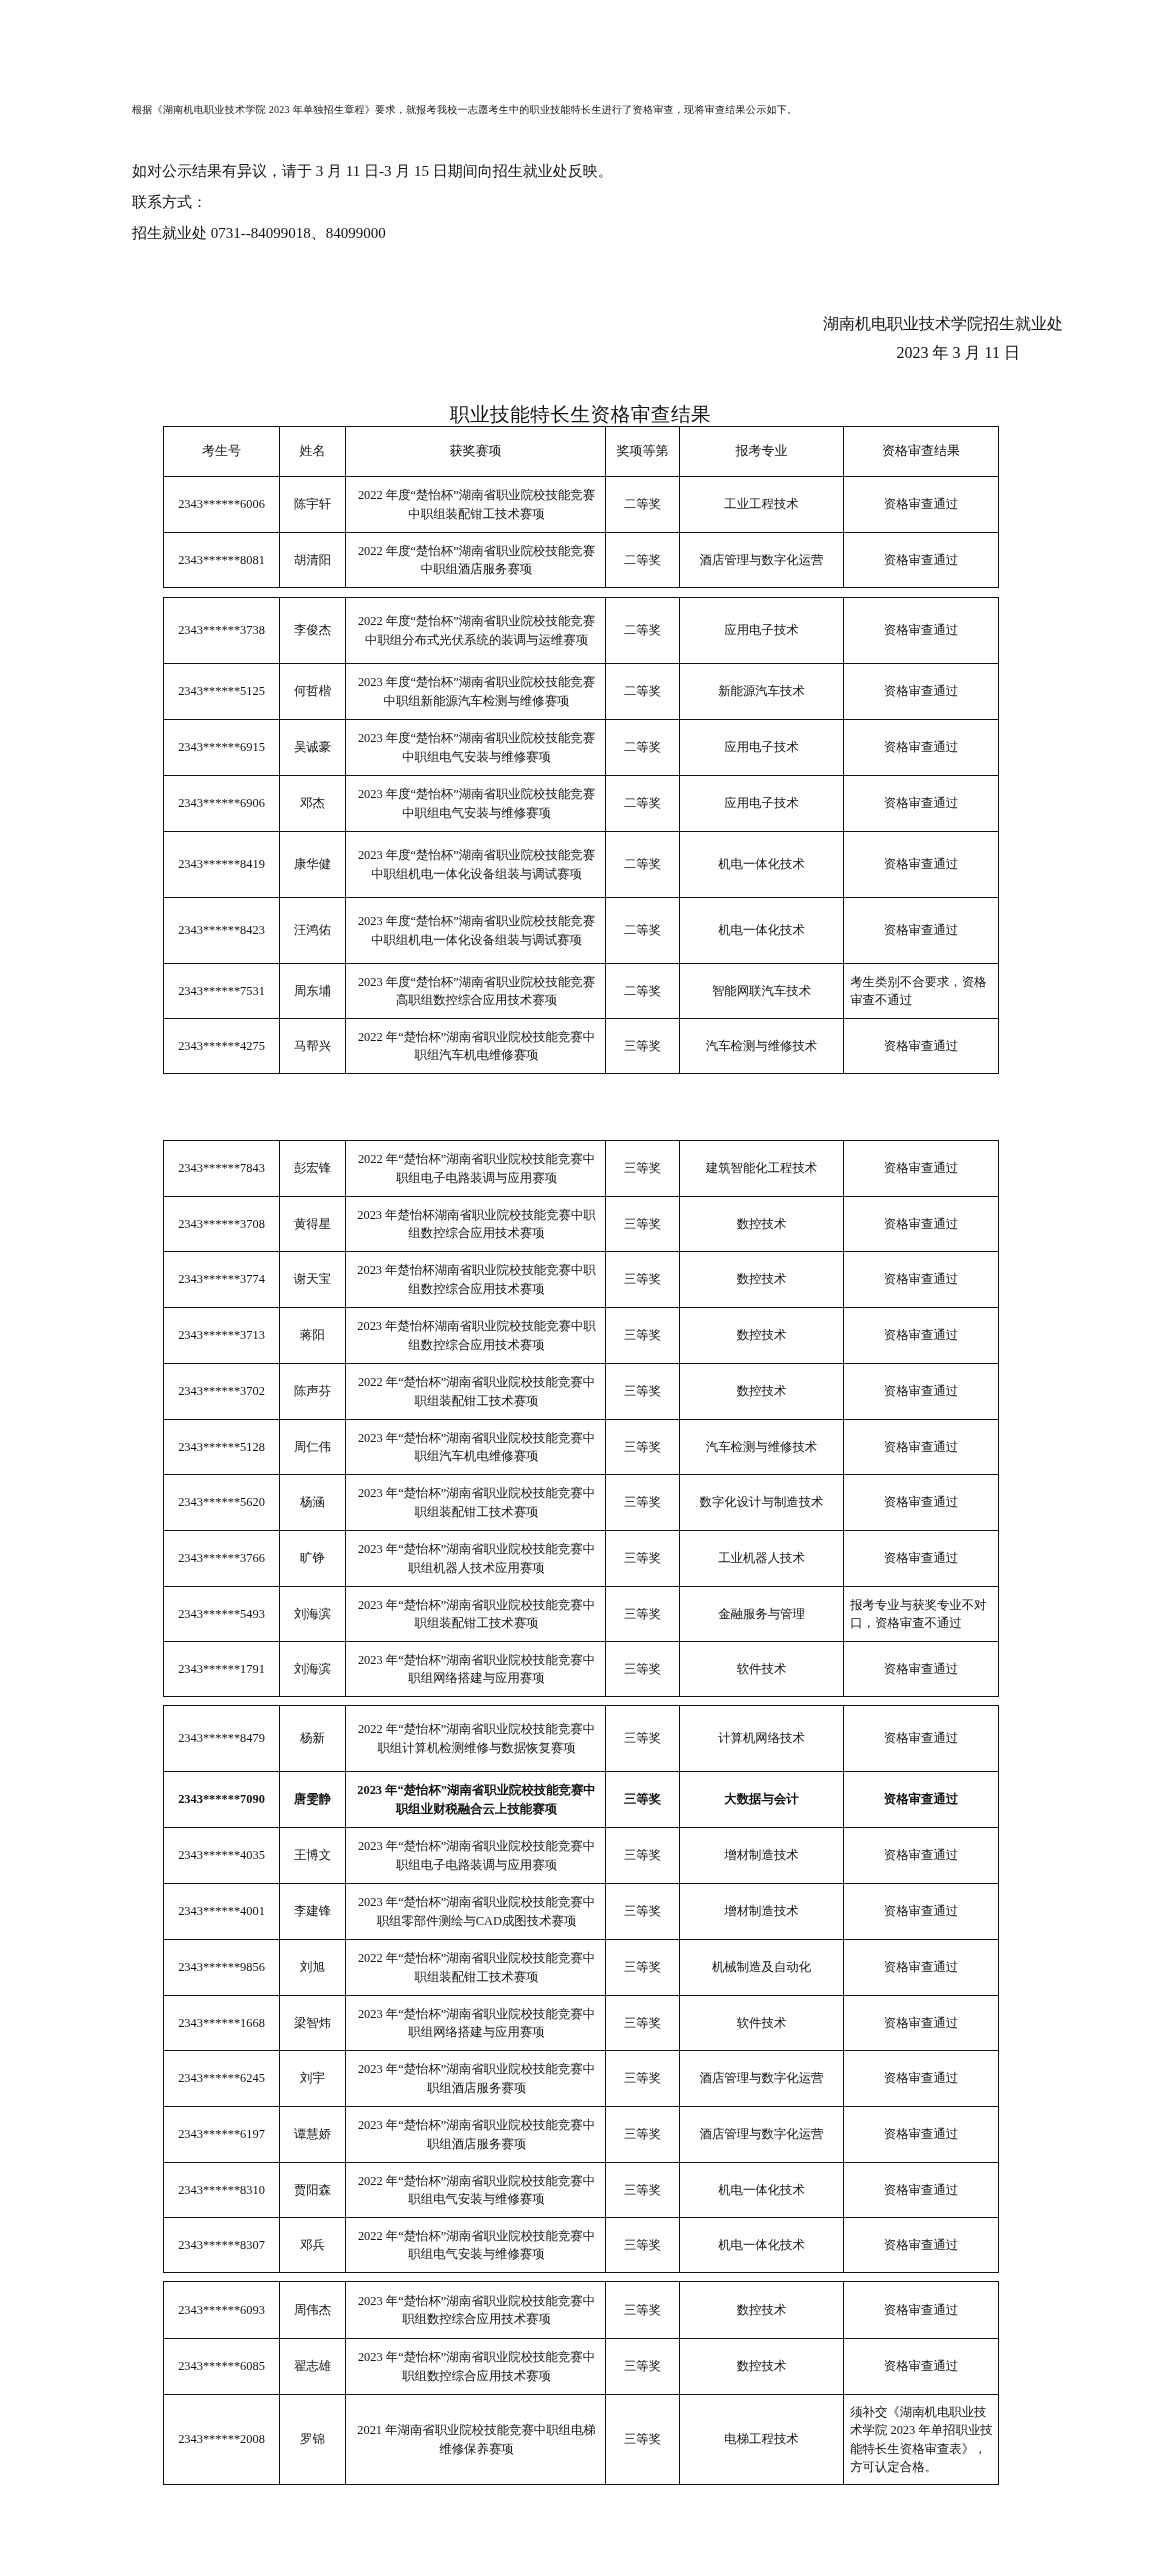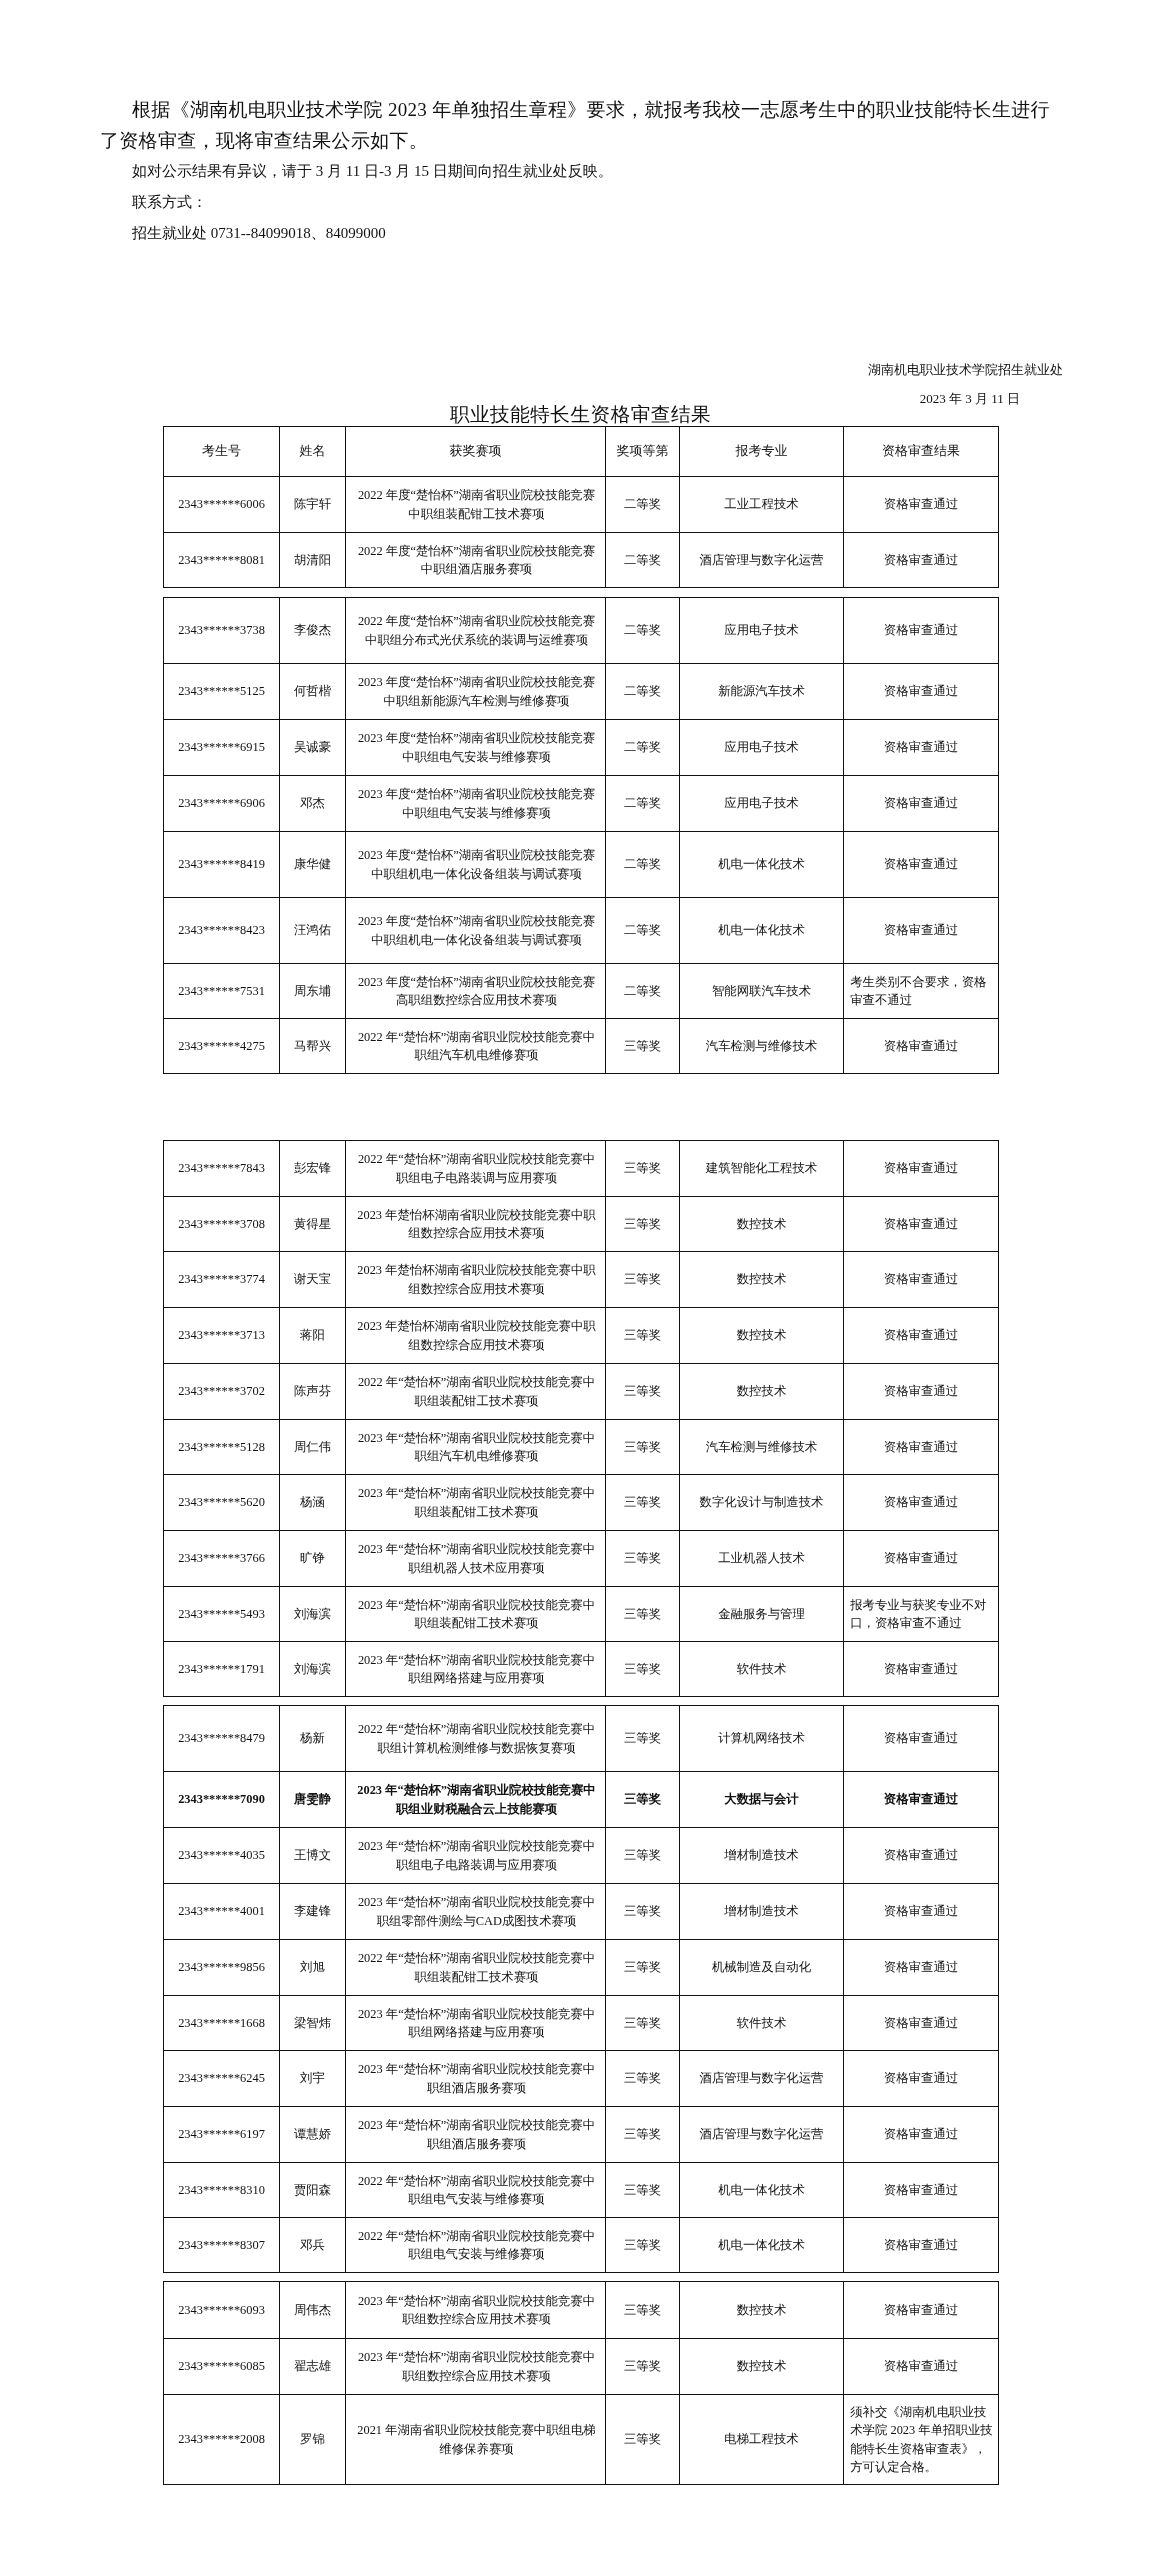--- a/index.html
+++ b/index.html
@@ -2,25 +2,25 @@
 <html style="font-size:8.2px"><head>
 <meta charset="utf-8">
 <style>
   html, body { margin: 0; padding: 0; background: #ffffff; }
   body {
     width: 1157px; height: 2584px; position: relative; overflow: hidden;
     font-family: "Liberation Serif", "DejaVu Serif", serif; color: #111;
   }
   .para {
     position: absolute; left: 100px; width: 963px;
-    font-size: 19px; line-height: 31px; letter-spacing: 0.3px;
+    font-size: 10px; line-height: 31px; letter-spacing: 0.3px;
   }
   .para .indent { display: inline-block; width: 32px; }
   .line { position: absolute; left: 132px; font-size: 15px; line-height: 20.6px; white-space: nowrap; }
-  .sig { position: absolute; font-size: 13px; line-height: 20.6px; white-space: nowrap; margin-top: 46px; }
+  .sig { position: absolute; font-size: 16px; line-height: 20.6px; white-space: nowrap; }
   .doc-title {
     position: absolute; left: 163px; width: 835px; top: 402px;
     text-align: center; font-size: 19.6px; line-height: 26px; letter-spacing: 0.5px;
   }
   table.seg {
     position: absolute; left: 163px; width: 835px;
     border-collapse: collapse; table-layout: fixed;
   }
   table.seg td {
     border: 1px solid #111; padding: 3.1px 6.2px;

